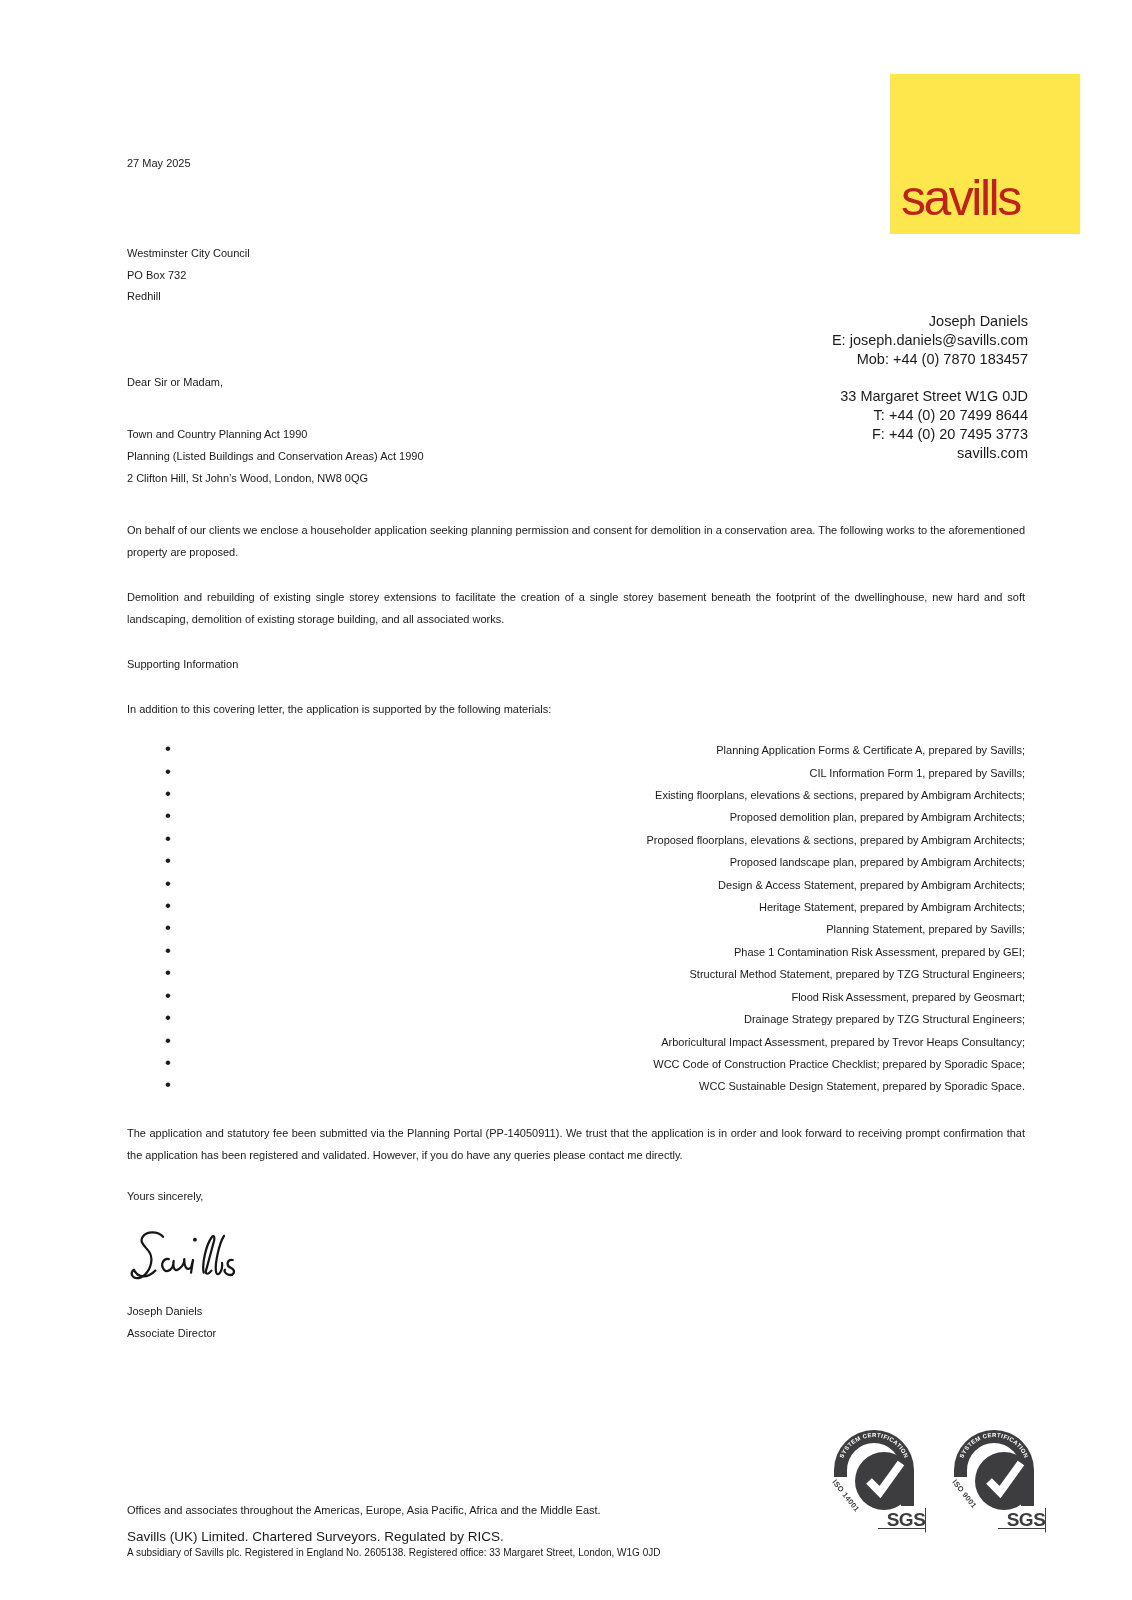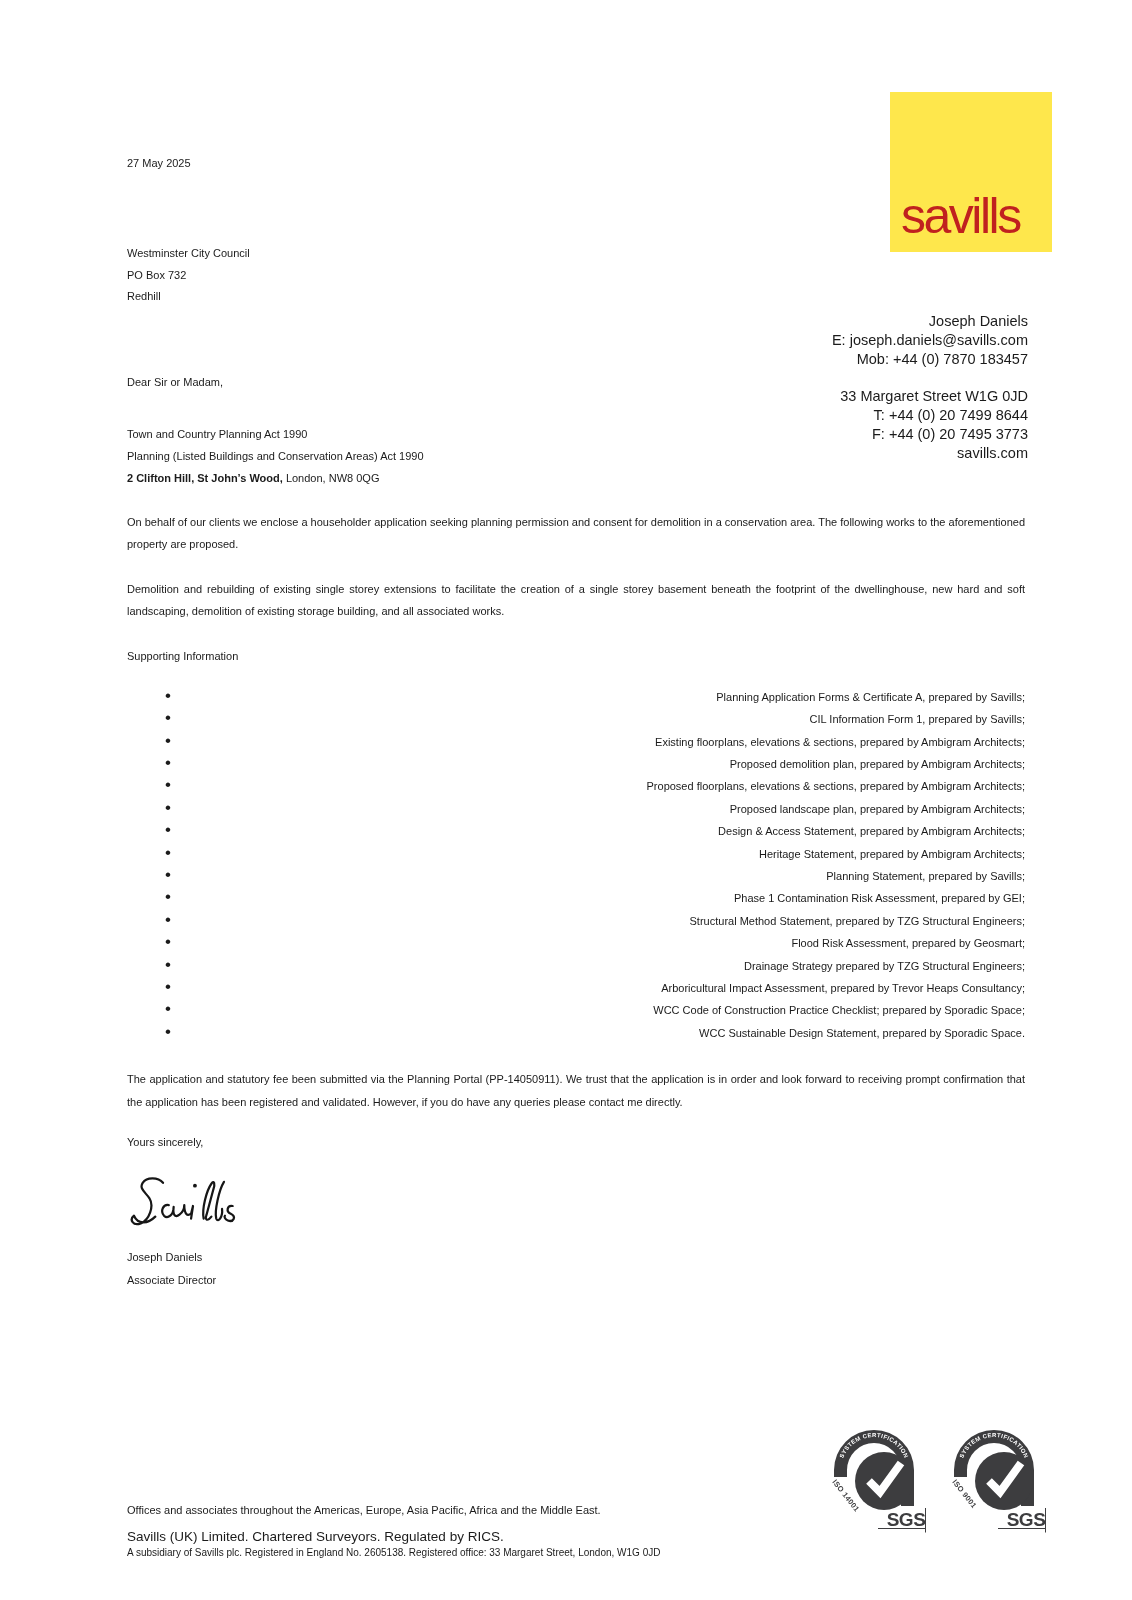--- a/index.html
+++ b/index.html
@@ -14,35 +14,35 @@
   }
   
   .letter-body{
     position:absolute;left:127px;top:152px;width:898px;
     font-size:11px;line-height:22px;
   }
   .date{line-height:22px;}
   .recipient{margin-top:69px;line-height:21.5px;}
   .salutation{margin-top:63px;}
   .subject{margin-top:30px;line-height:22.4px;}
-  .subject .bold{font-weight:bold;}
+  .subject .bold{font-weight:normal;}
   .para{margin-top:22px;line-height:22.5px;text-align:justify;}
-  .para.first{margin-top:21px;}
+  .para.first{margin-top:29px;}
   .supporting-heading{margin-top:22px;}
   .list-intro{margin-top:23px;line-height:22.5px;}
   ul.materials{list-style:none;margin:19px 0 0 0;padding:0;line-height:22.4px;}
   ul.materials li{position:relative;padding-left:66px;text-align:right;}
   ul.materials li::before{content:"\2022";position:absolute;left:38px;top:-1px;font-size:17px;}
   .closing{margin-top:24px;line-height:22.4px;text-align:justify;}
   .signoff{margin-top:18px;}
   .signature{margin-top:23px;margin-left:2px;display:block;}
   .signer-name{margin-top:10px;line-height:22.5px;}
   
   .logo-box{
-    position:absolute;left:890px;top:92px;width:162px;height:160px;
+    position:absolute;left:890px;top:74px;width:190px;height:160px;
     background:var(--logo-bg,#fee74c);
     display:flex;align-items:flex-end;
   }
   .logo-box .wordmark{
     color:var(--logo-red,#c0211f);
     font-size:50px;letter-spacing:-2.5px;line-height:1;
     padding:0 0 11px 11px;font-weight:400;
   }
   .contact{
     position:absolute;right:104px;top:312px;
@@ -101,20 +101,21 @@
     <div class="subject">
       <div>Town and Country Planning Act 1990</div>
       <div>Planning (Listed Buildings and Conservation Areas) Act 1990</div>
       <div><span class="bold">2 Clifton Hill, St John’s Wood,</span><span> London, NW8 0QG</span></div>
     </div>
 
     <div class="para first">On behalf of our clients we enclose a householder application seeking planning permission and consent for demolition in a conservation area. The following works to the aforementioned property are proposed.</div>
     <div class="para">Demolition and rebuilding of existing single storey extensions to facilitate the creation of a single storey basement beneath the footprint of the dwellinghouse, new hard and soft landscaping, demolition of existing storage building, and all associated works.</div>
 
     <div class="supporting-heading">Supporting Information</div>
+    <div class="list-intro">In addition to this covering letter, the application is supported by the following materials:</div>
 
     <ul class="materials">
         <li>Planning Application Forms &amp; Certificate A, prepared by Savills;</li>
         <li>CIL Information Form 1, prepared by Savills;</li>
         <li>Existing floorplans, elevations &amp; sections, prepared by Ambigram Architects;</li>
         <li>Proposed demolition plan, prepared by Ambigram Architects;</li>
         <li>Proposed floorplans, elevations &amp; sections, prepared by Ambigram Architects;</li>
         <li>Proposed landscape plan, prepared by Ambigram Architects;</li>
         <li>Design &amp; Access Statement, prepared by Ambigram Architects;</li>
         <li>Heritage Statement, prepared by Ambigram Architects;</li>

